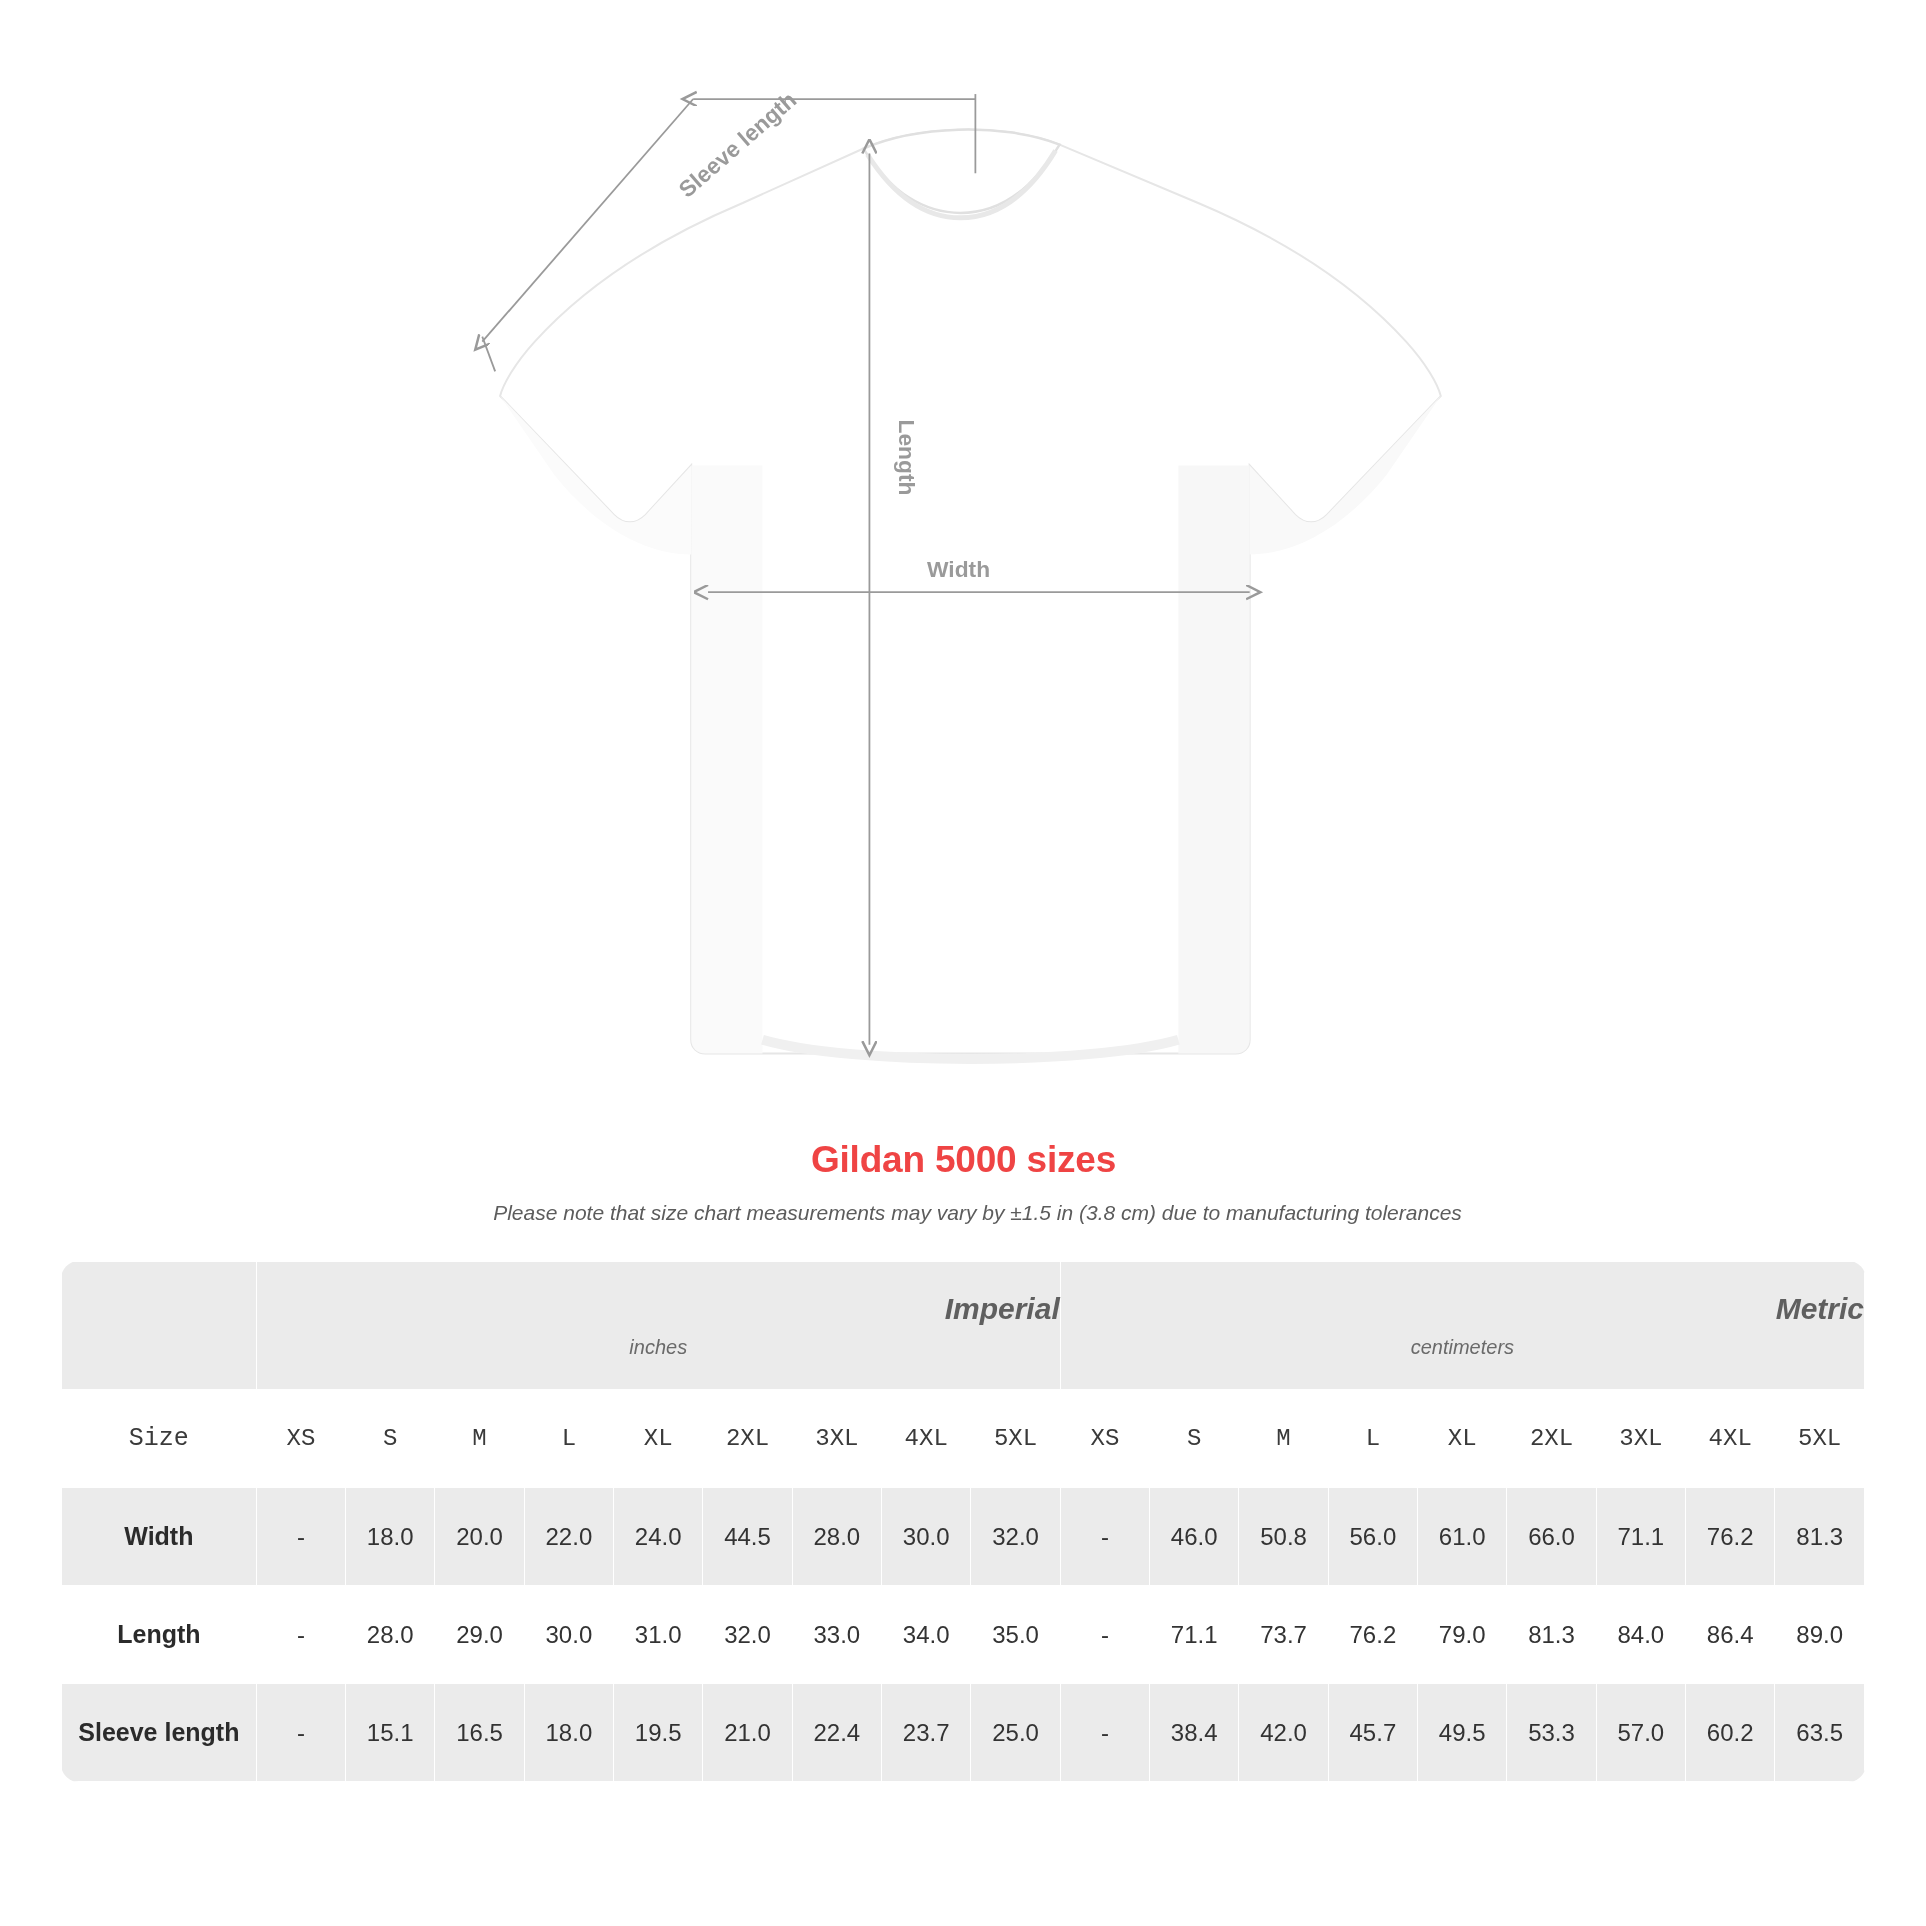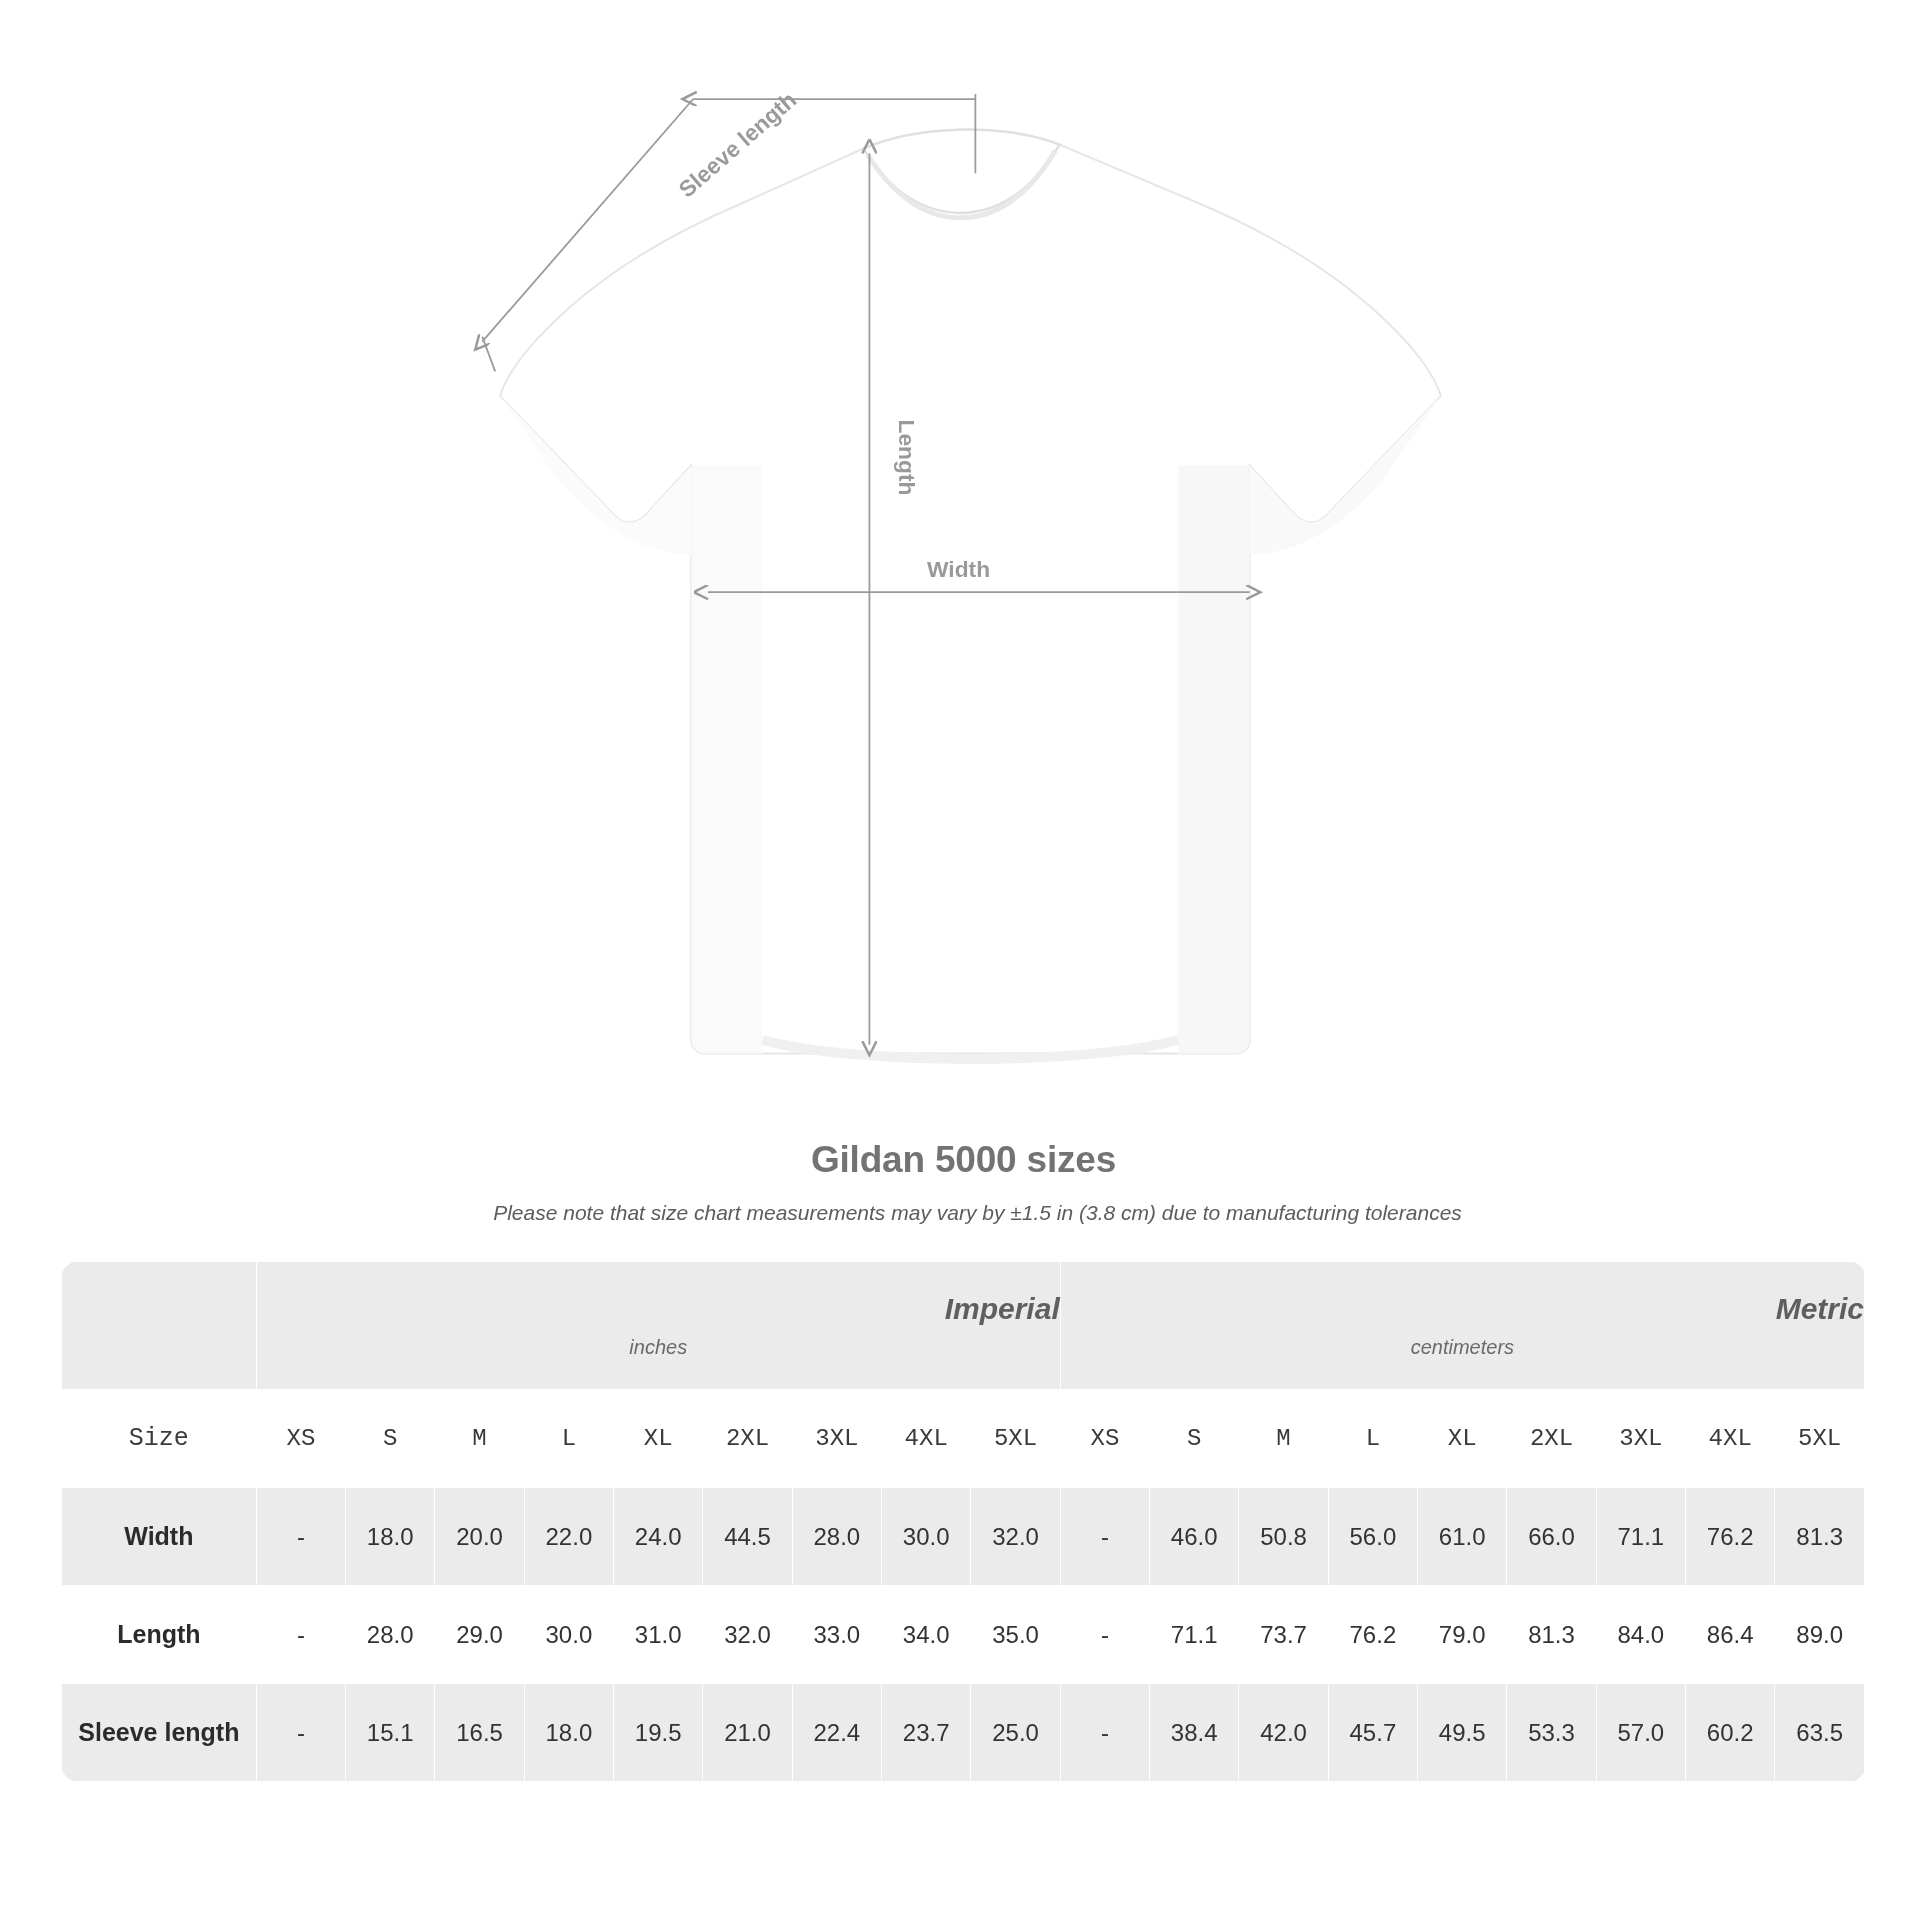--- a/index.html
+++ b/index.html
@@ -33,21 +33,21 @@
   }
 
   
   .title-block {
     text-align: center;
     margin-top: 30px;
   }
   .chart-title {
     font-size: 37px;
     font-weight: bold;
-    color: #737373;
+    color: #ef4444;
     letter-spacing: -0.2px;
   }
   .chart-note {
     font-size: 21px;
     font-style: italic;
     color: #5c5c5c;
     margin-top: 20px;
     margin-left: 28px;
   }
 

